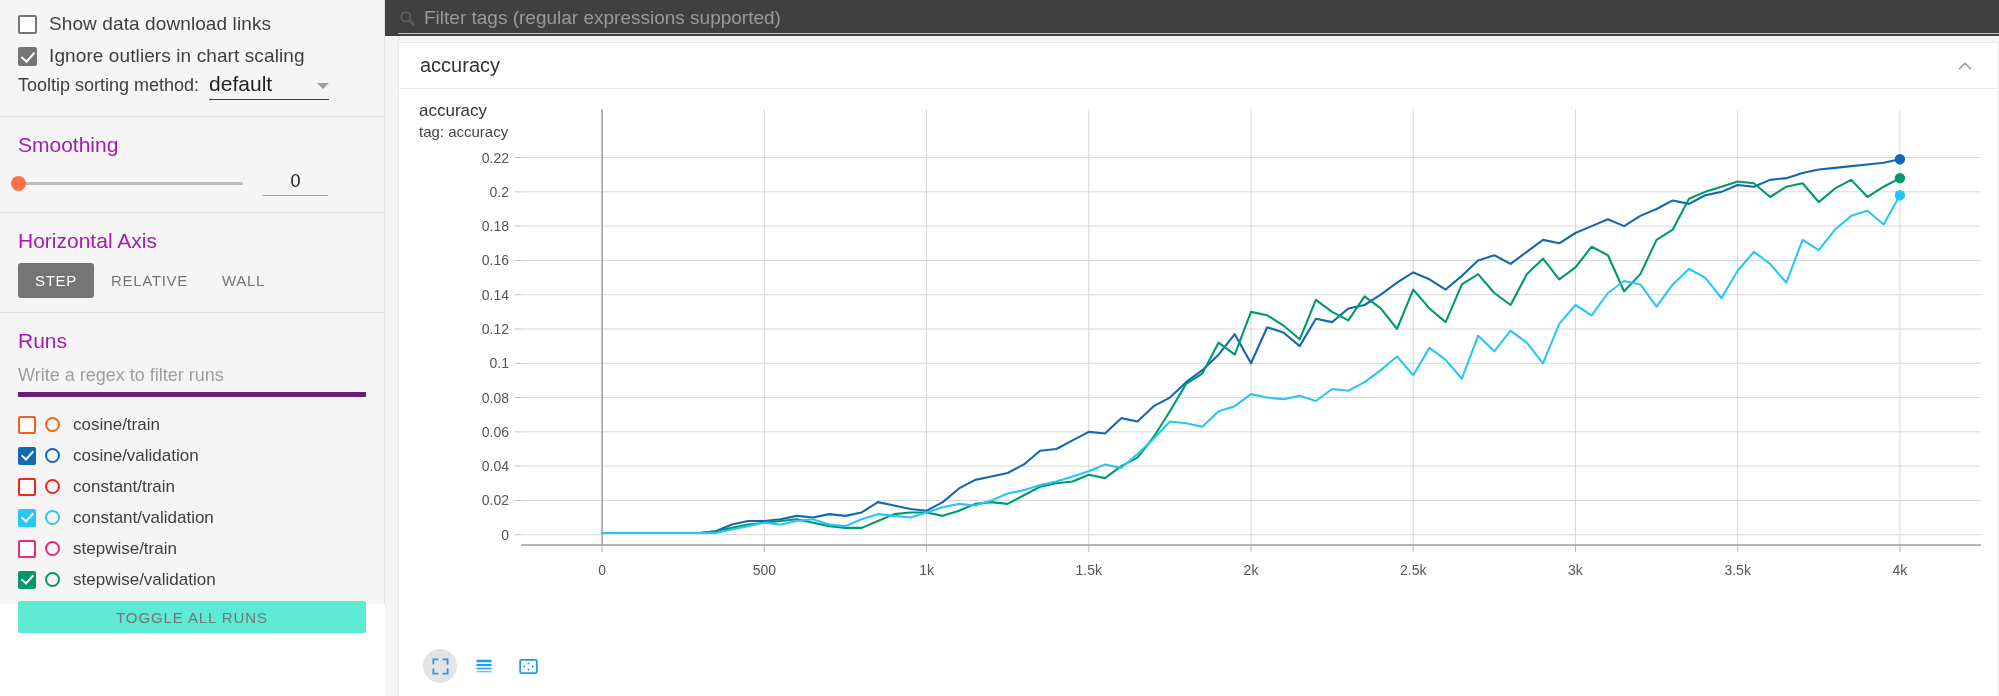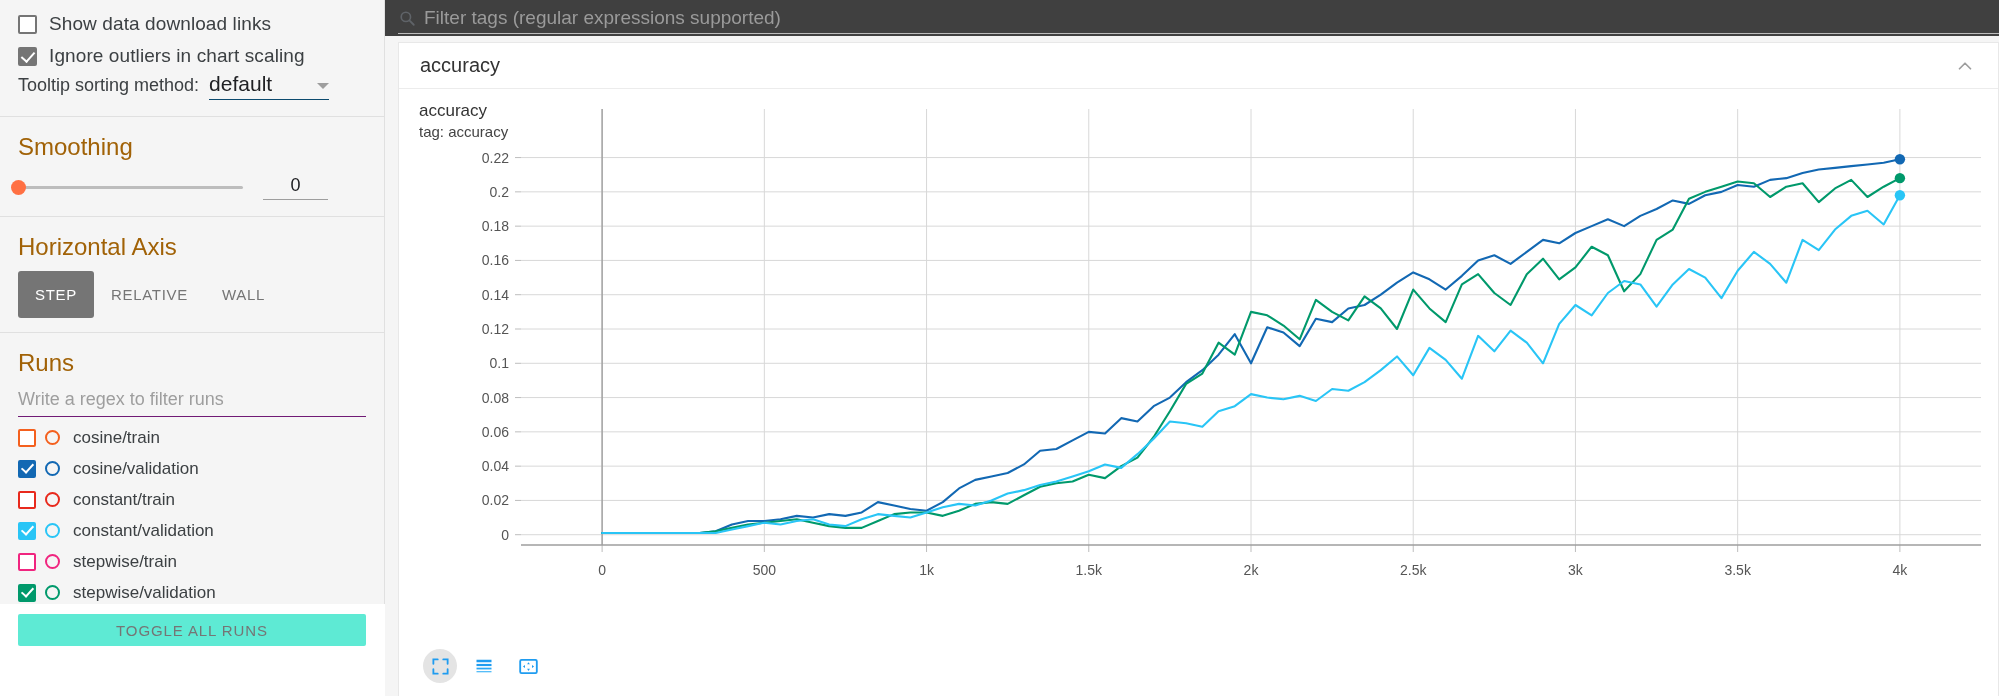--- a/index.html
+++ b/index.html
@@ -46,48 +46,48 @@
     display: flex; align-items: flex-end; justify-content: space-between;
     padding-bottom: 3px;
   }
   .tt-select .val { font-size: 21px; color: #202124; }
   .caret {
     width: 0; height: 0; border-left: 6px solid transparent;
     border-right: 6px solid transparent; border-top: 6px solid #9e9e9e;
     margin-bottom: 7px;
   }
 
-  .sec-title { font-size: 24px; color: #a16207; margin: 16px 0 8px 0; }
+  .sec-title { font-size: 21px; color: #a21caf; margin: 16px 0 8px 0; }
 
   
   .slider-row { display: flex; align-items: center; margin-top: 14px; }
   .slider-track {
     position: relative; height: 3px; background: #bdbdbd;
     width: 225px; border-radius: 2px; margin-right: 20px;
   }
   .slider-thumb {
     position: absolute; left: -7px; top: -6px;
     width: 15px; height: 15px; border-radius: 50%; background: #ff7043;
   }
   .slider-val {
     width: 65px; border-bottom: 1px solid #9e9e9e;
     font-size: 18px; color: #202124; text-align: center; padding-bottom: 3px;
   }
 
   
   .ha-group { display: flex; align-items: center; margin-top: 10px; }
   .ha-btn {
     font-size: 15px; letter-spacing: .7px; color: #757575;
-    padding: 15px 17px; border-radius: 3px; cursor: pointer; text-align: right;
+    padding: 9px 17px; border-radius: 3px; cursor: pointer; text-align: right;
   }
   .ha-btn.active { background: #757575; color: #fff; }
 
   
   .runs-filter {
-    border-bottom: 1px solid #701a75; padding: 4px 0 6px 0; margin-bottom: 5px;
+    border-bottom: 5px solid #701a75; padding: 4px 0 6px 0; margin-bottom: 12px;
   }
   .runs-filter .ph { font-size: 18px; color: #9e9e9e; }
 
   .run-row { display: flex; align-items: center; height: 31px; cursor: pointer; }
   .run-cb {
     width: 18px; height: 18px; min-width: 18px;
     border: 2px solid; border-radius: 2px; background: #fff; position: relative;
   }
   .run-cb.checked::after {
     content: ""; position: absolute; left: 4px; top: -1px;

